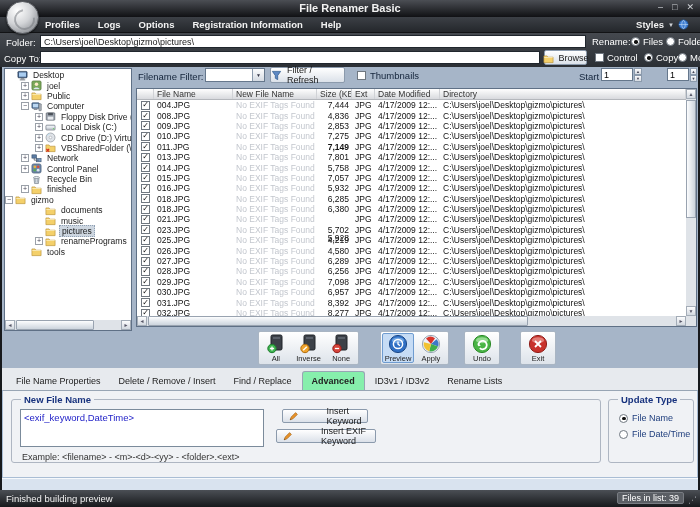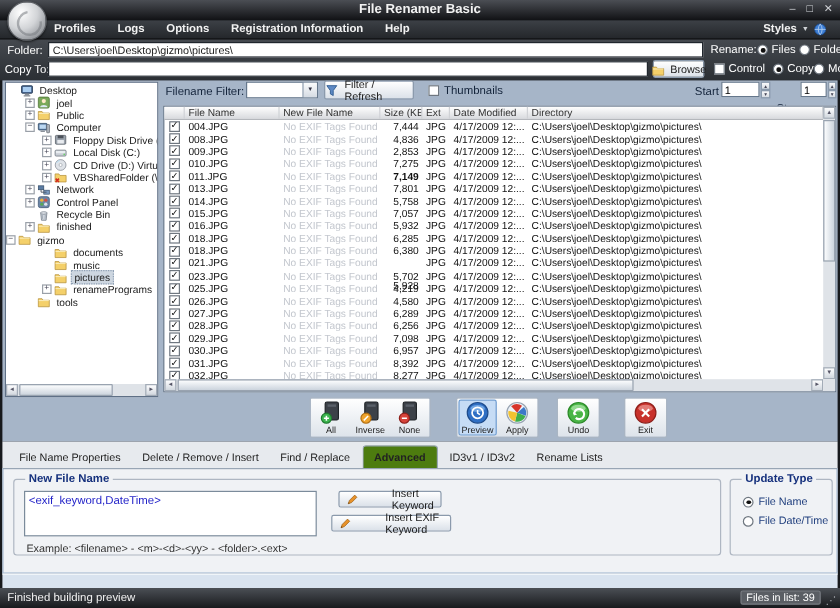--- a/index.html
+++ b/index.html
@@ -95,21 +95,21 @@
     border:1px solid #a9b5c3;border-radius:2px;display:flex;align-items:stretch;padding:1px;gap:1px;}
   .abtn{width:32px;display:flex;flex-direction:column;align-items:center;justify-content:flex-start;
     padding-top:1px;font-size:7.5px;color:#222;border-radius:2px;cursor:default;}
   .abtn svg{width:20px;height:20px;display:block;}
   .abtn .albl{margin-top:0px;line-height:9px;}
   .abtn.sel{background:#c6dcf5;border:1px solid #6f9cd0;padding-top:0;}
   
   .tabstrip{position:absolute;left:2px;top:368px;width:696px;height:22px;background:#e7eaee;
     display:flex;align-items:flex-end;padding-left:6px;}
   .tab{font-size:9px;color:#222;padding:3px 8px 4px;margin-right:2px;cursor:default;}
-  .tab.active{background:#4d7c0f;border:1px solid #98a5b4;border-bottom:none;border-radius:3px 3px 0 0;
+  .tab.active{background:#86efac;border:1px solid #98a5b4;border-bottom:none;border-radius:3px 3px 0 0;
     font-weight:bold;padding:4px 9px 5px;position:relative;top:1px;}
   
   .tabpage{position:absolute;left:2px;top:390px;width:696px;height:88px;background:#f0f2f5;
     border:1px solid #a9bdd4;border-top-color:#98a5b4;}
   .grpbox{position:absolute;border:1px solid #aeb6c2;border-radius:3px;}
   .grptitle{position:absolute;top:-6px;left:9px;background:#f0f2f5;padding:0 3px;
     color:#16317d;font-weight:bold;font-size:9.5px;line-height:11px;}
   .pattern{position:absolute;left:8px;top:9px;width:244px;height:38px;background:#fff;
     border:1px solid #7b8b9b;font-size:9.5px;color:#2323c8;padding:2px 3px;resize:none;
     font-family:"Liberation Sans",sans-serif;overflow:hidden;}

